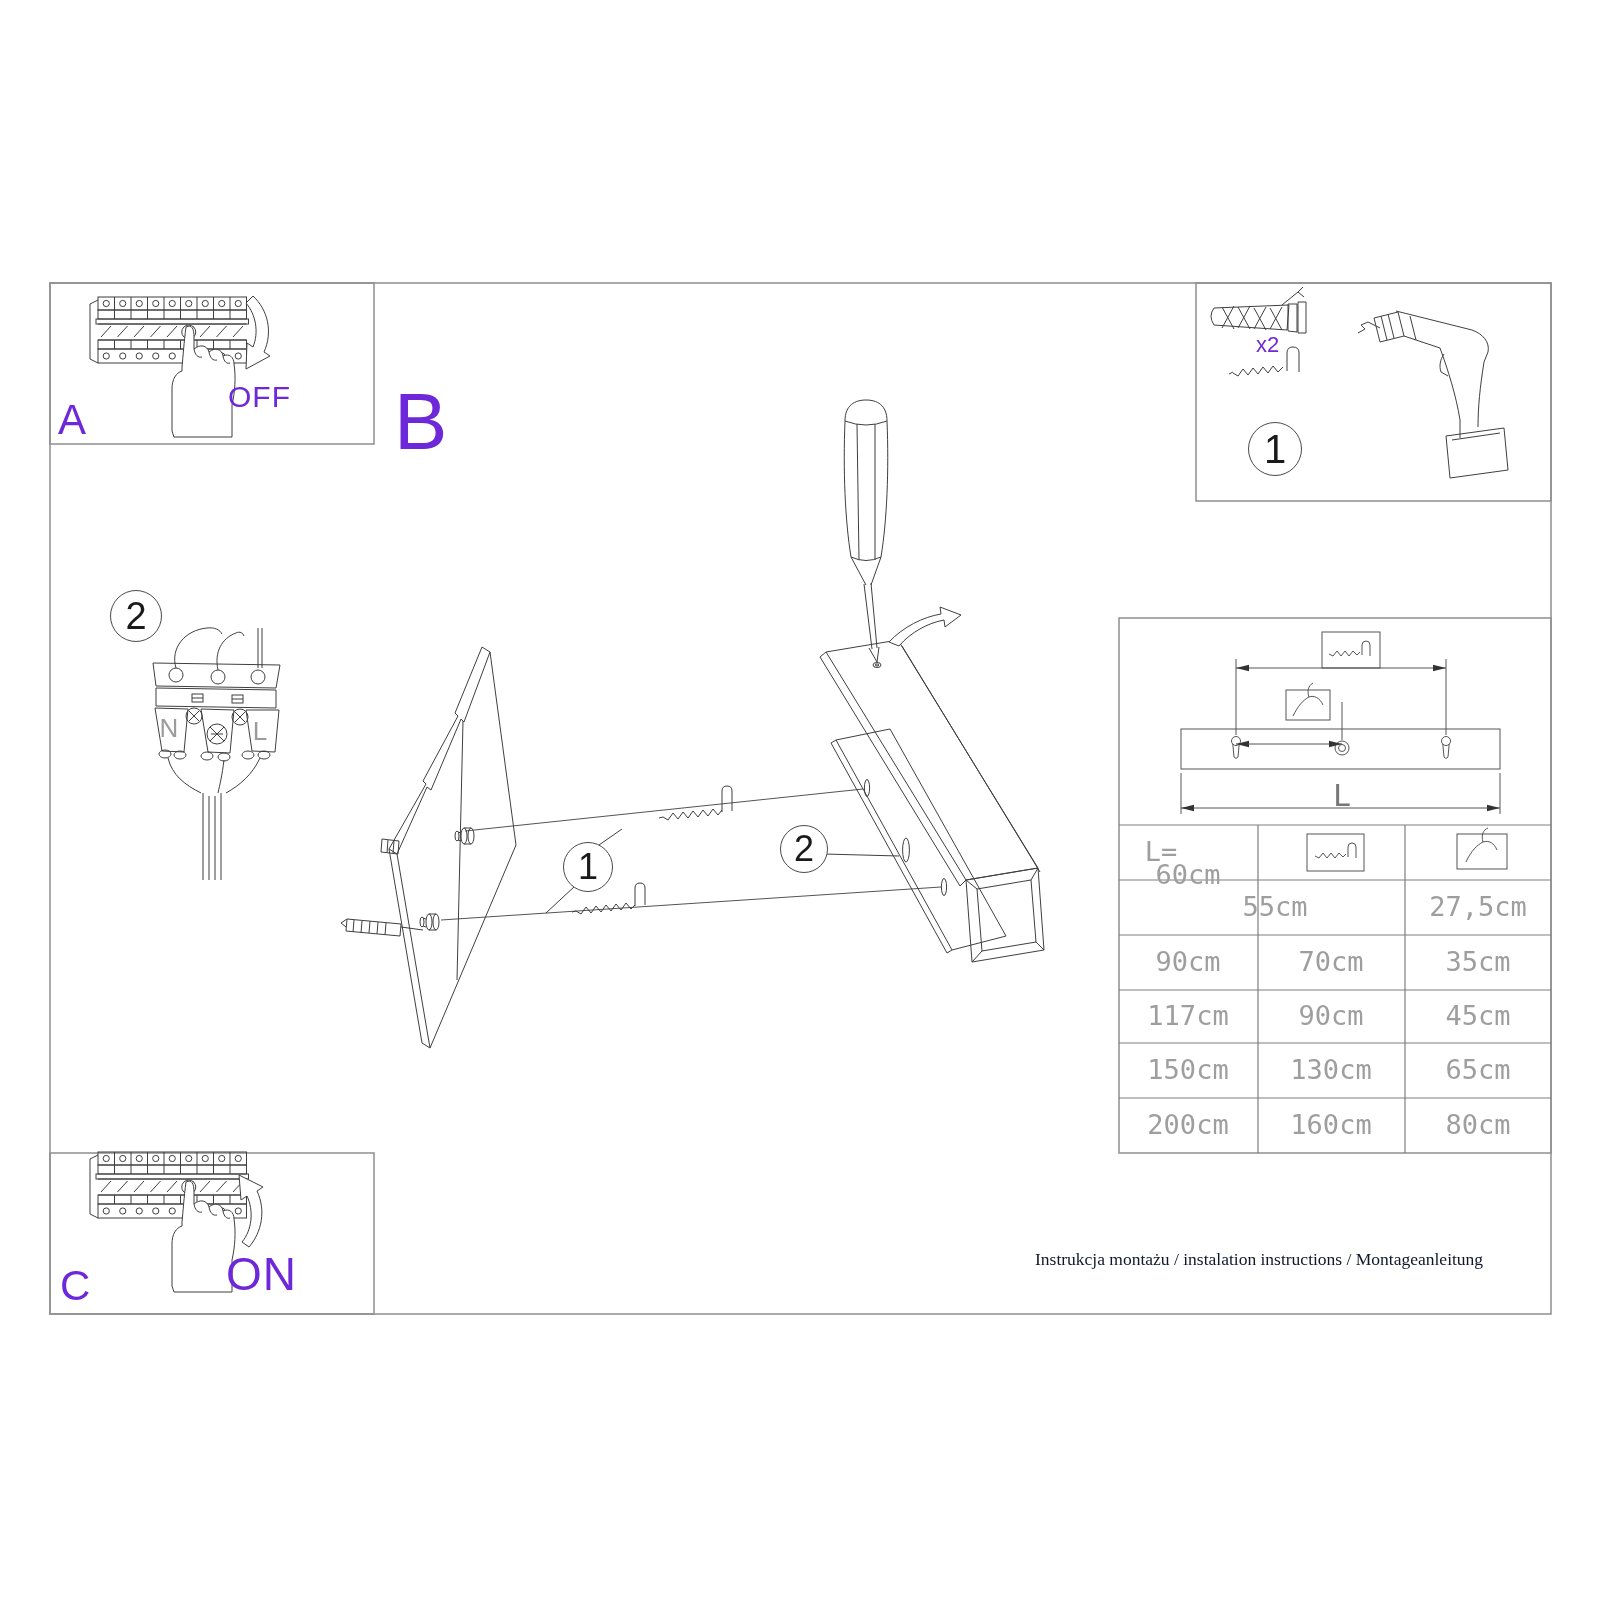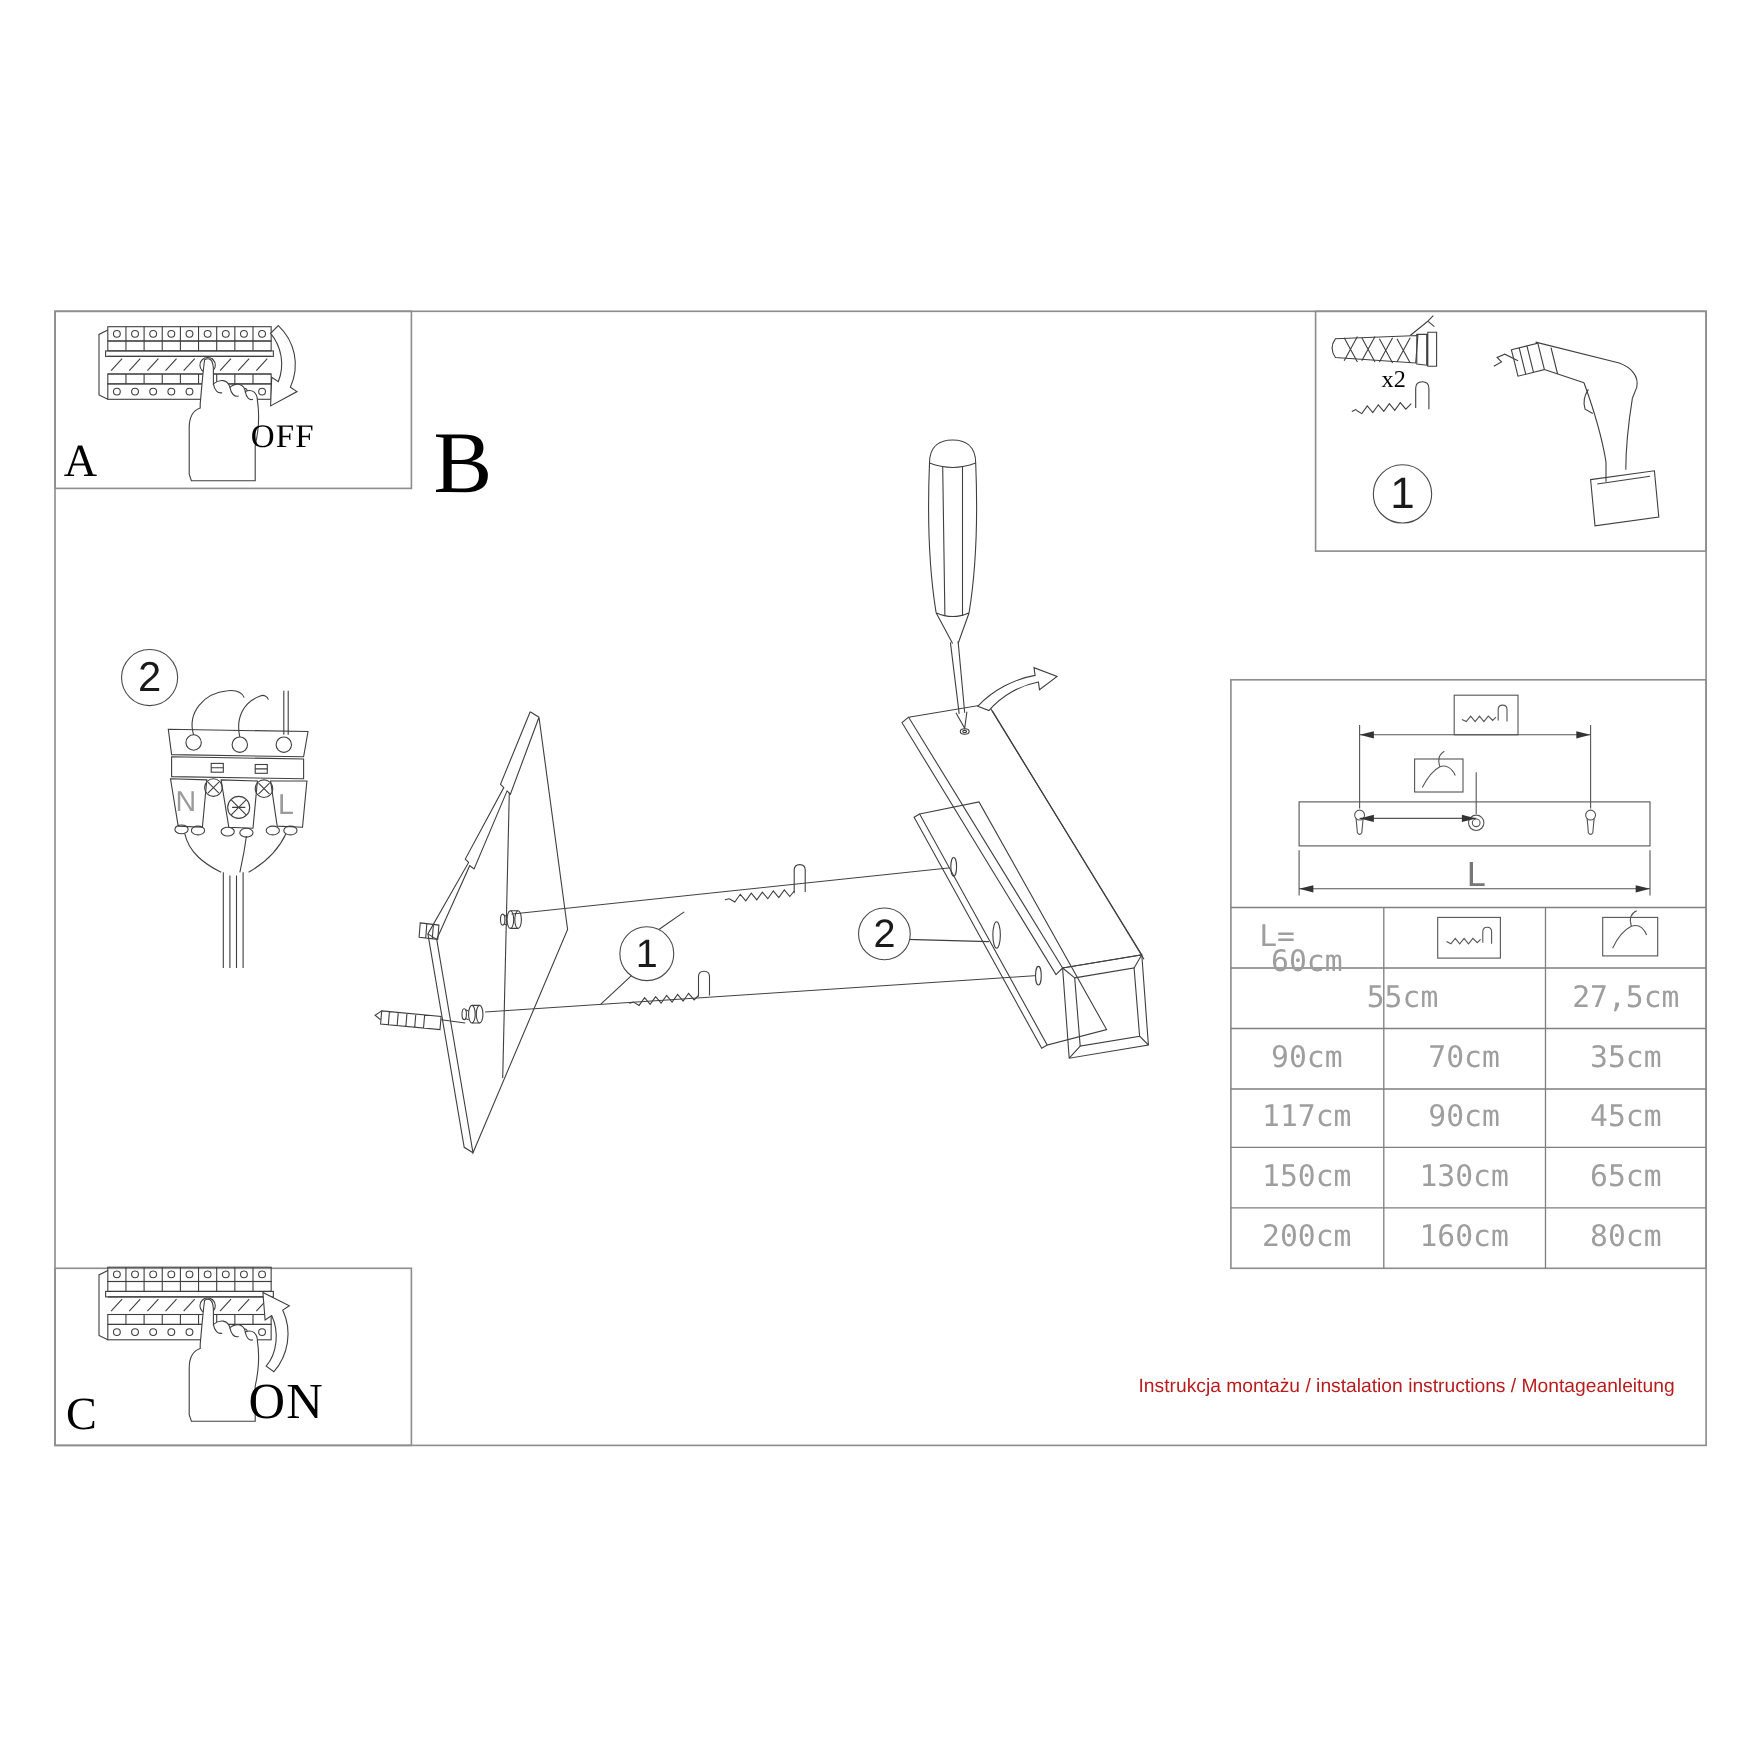--- a/index.html
+++ b/index.html
@@ -1,26 +1,26 @@
 <!DOCTYPE html>
 <html><head>
 <meta charset="utf-8">
 <style>
   html,body{margin:0;padding:0;background:#ffffff;}
   #page{position:relative;width:1600px;height:1600px;background:#fff;overflow:hidden;
         font-family:"Liberation Sans", sans-serif;color:#111;}
   .abs{position:absolute;}
   svg{display:block;}
-  .label{font-family:Liberation Serif, serif;color:#000000;text-align:right;}
+  .label{font-family:Liberation Sans, sans-serif;color:#6d28d9;text-align:right;}
   .cad{font-family:"DejaVu Sans Mono",monospace;color:#9e9e9e;text-align:center;}
   .circ{position:absolute;border:1.6px solid #4a4a4a;border-radius:50%;background:#fff;
         display:flex;align-items:center;justify-content:center;
         font-family:"Liberation Sans",sans-serif;color:#1a1a1a;z-index:3;}
   .cell{position:absolute;width:134px;height:32px;line-height:32px;font-size:27px;z-index:2;}
-  .ftr{font-size:17.5px;line-height:32px;color:#b91c1c;}
+  .ftr{font-size:17.5px;line-height:32px;color:#0f172a;font-family:Liberation Serif, serif;}
 </style>
 </head>
 <body>
 
 <div id="page">
 
 <svg class="abs" style="left:0;top:0;z-index:1" width="1600" height="1600" viewBox="0 0 1600 1600">
   <defs>
     <g id="cb">
 

